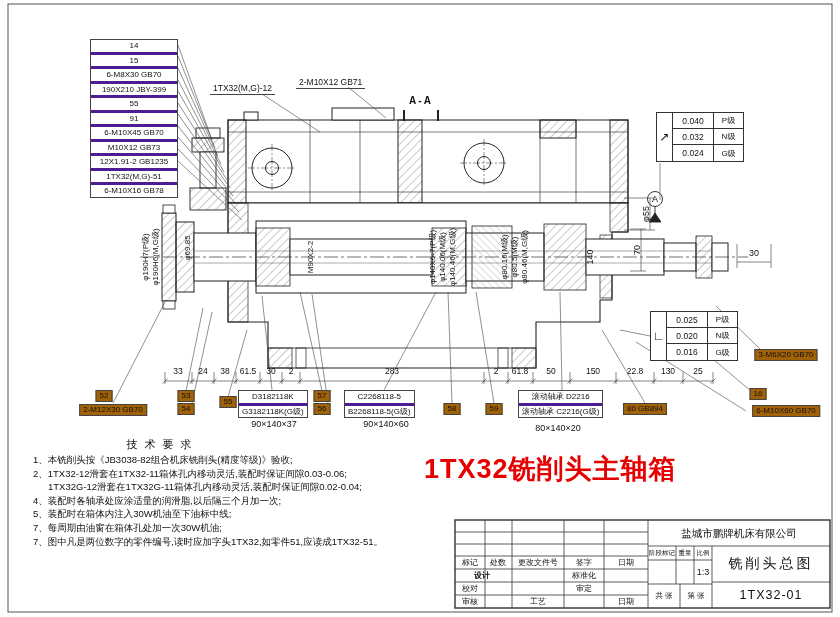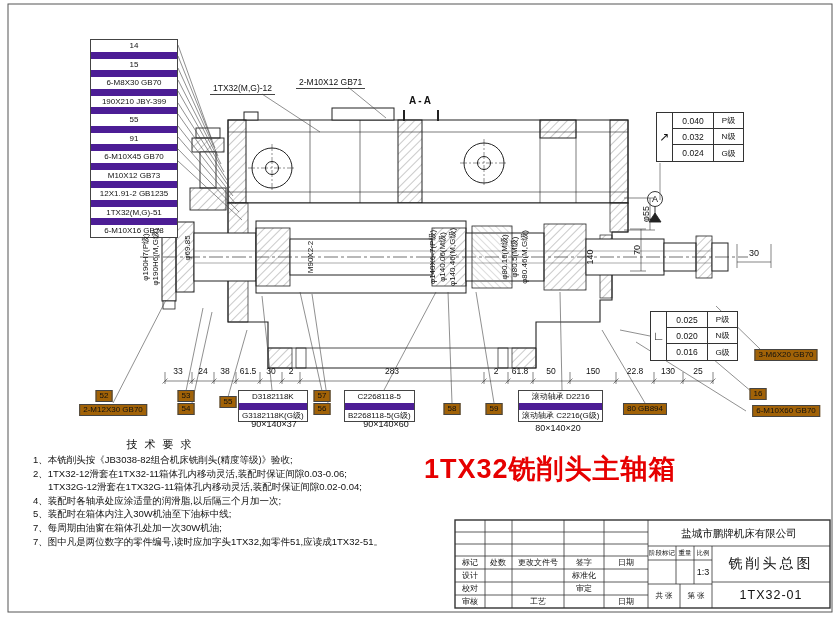--- a/index.html
+++ b/index.html
@@ -7,21 +7,21 @@
   body { font-family:"Liberation Sans","DejaVu Sans",sans-serif; color:#111; }
   #sheet { position:relative; width:840px; height:617px; background:#fff; overflow:hidden; }
   #geom { position:absolute; left:0; top:0; }
 
   .c { position:absolute; transform:translate(-50%,-50%); white-space:nowrap; font-size:9px; color:#111; line-height:1; }
   .r { position:absolute; transform:translate(-50%,-50%) rotate(-90deg); white-space:nowrap; font-size:8px; color:#111; line-height:1; }
   .bx { border:1px solid #444; background:#a16207; padding:1px 3px; font-size:8px; }
   .ul { position:absolute; border-bottom:1px solid #444; padding:0 3px 1px; font-size:8.5px; white-space:nowrap; background:transparent; }
 
   .bstack { position:absolute; border:1px solid #444; background:#fff; text-align:center; }
-  .bstack > div { font-size:8px; line-height:11.5px; border-bottom:7px solid #4c1d95; padding:0 3px; white-space:nowrap; }
+  .bstack > div { font-size:8px; line-height:11.5px; border-bottom:3px solid #4c1d95; padding:0 3px; white-space:nowrap; }
   .bstack > div:last-child { border-bottom:none; }
 
   .gdt { position:absolute; display:grid; grid-template-columns:16px 40px 30px; grid-auto-rows:16px; border:1.2px solid #333; background:#fff; }
   .gdt > div { display:flex; align-items:center; justify-content:center; font-size:8px; }
   .gdt .gsym { grid-row:1/4; font-size:12px; border-right:1px solid #333; }
   .gdt .gv { border-bottom:1px solid #333; font-size:8.5px; }
   .gdt .gg { border-left:1px solid #333; border-bottom:1px solid #333; }
   .gdt .nb { border-bottom:none; }
 
   .tech-lines { position:absolute; left:33px; top:453px; }
@@ -335,21 +335,21 @@
     <div>7、图中凡是两位数字的零件编号,读时应加字头1TX32,如零件51,应读成1TX32-51。</div>
   </div>
 
   <div class="red-title">1TX32铣削头主轴箱</div>
 
   <span class="c tb" style="left:470px; top:562.5px;">标记</span>
   <span class="c tb" style="left:498px; top:562.5px;">处数</span>
   <span class="c tb" style="left:538px; top:562.5px;">更改文件号</span>
   <span class="c tb" style="left:584px; top:562.5px;">签字</span>
   <span class="c tb" style="left:626px; top:562.5px;">日期</span>
-  <span class="c tb" style="left:470px; top:575.5px;">设计</span>
+  <span class="c tb" style="left:482px; top:575.5px;font-weight:bold;">设计</span>
   <span class="c tb" style="left:584px; top:575.5px;">标准化</span>
   <span class="c tb" style="left:470px; top:588.5px;">校对</span>
   <span class="c tb" style="left:584px; top:588.5px;">审定</span>
   <span class="c tb" style="left:470px; top:601.5px;">审核</span>
   <span class="c tb" style="left:538px; top:601.5px;">工艺</span>
   <span class="c tb" style="left:626px; top:601.5px;">日期</span>
   <span class="c" style="left:739px; top:533px; font-size:10.5px;">盐城市鹏牌机床有限公司</span>
   <span class="c" style="left:662px; top:553px; font-size:6.5px;">阶段标记</span>
   <span class="c" style="left:685px; top:553px; font-size:6.5px;">重量</span>
   <span class="c" style="left:703px; top:553px; font-size:6.5px;">比例</span>

